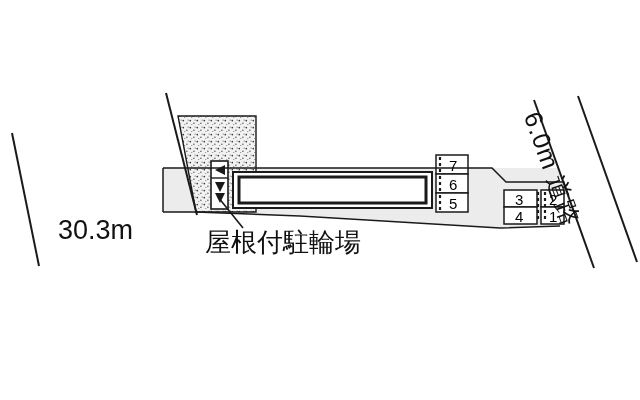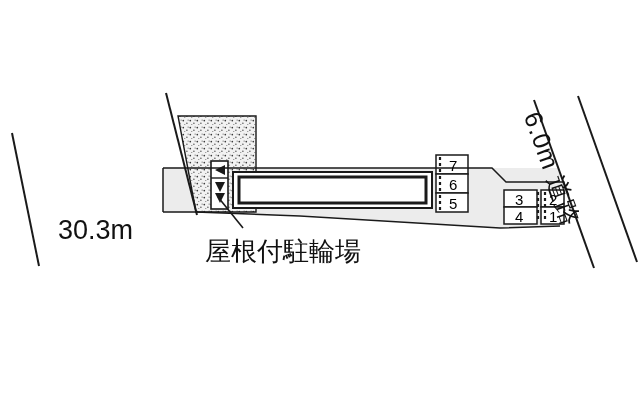--- a/index.html
+++ b/index.html
@@ -3,21 +3,21 @@
 <meta charset="utf-8">
 <style>
   html,body{margin:0;padding:0;background:#ffffff;}
   body{width:640px;height:400px;overflow:hidden;
        font-family:"Liberation Sans","DejaVu Sans",sans-serif;}
   #stage{position:relative;width:640px;height:400px;background:#ffffff;}
   #plan{position:absolute;left:0;top:0;width:640px;height:400px;}
   .lbl{position:absolute;color:#111111;white-space:pre;line-height:1.18;}
   #road-left-label{left:58px;top:156px;font-size:25px;letter-spacing:1px;}
   #road-left-label .l2{font-size:27px;letter-spacing:0px;}
-  #bike-label{left:205px;top:236px;font-size:26px;letter-spacing:0px;}
+  #bike-label{left:205px;top:227px;font-size:26px;letter-spacing:0px;}
   #road-right-label{left:545px;top:108px;font-size:25px;letter-spacing:1px;
       transform:rotate(70deg);transform-origin:0 0;}
   .stall-num{position:absolute;font-size:15px;color:#000;font-weight:400;}
 </style>
 </head>
 <body>
 
 <div id="stage">
 
   <svg id="plan" viewBox="0 0 640 400">

